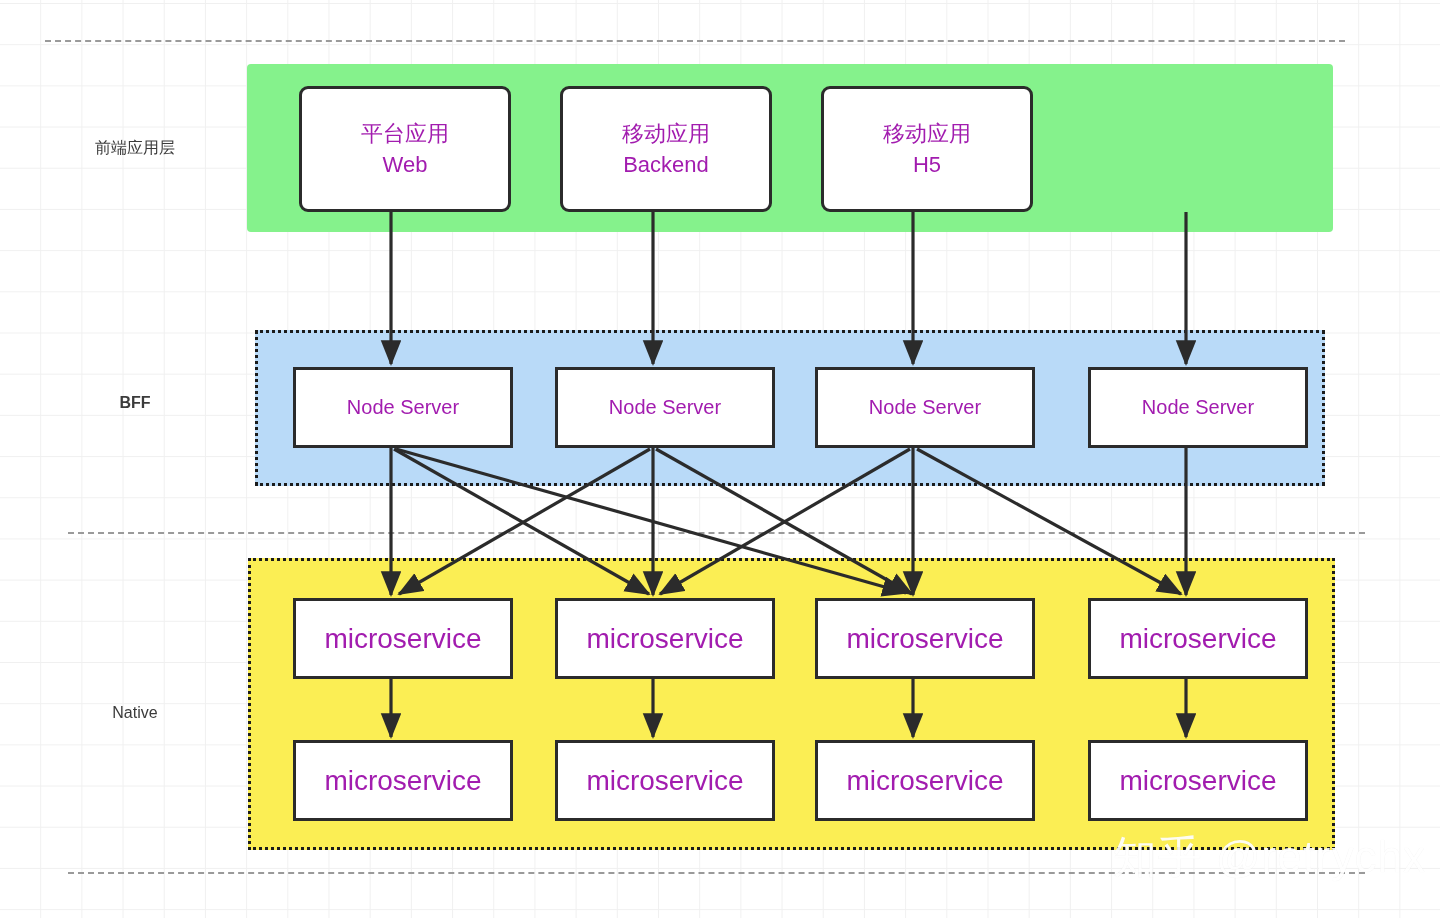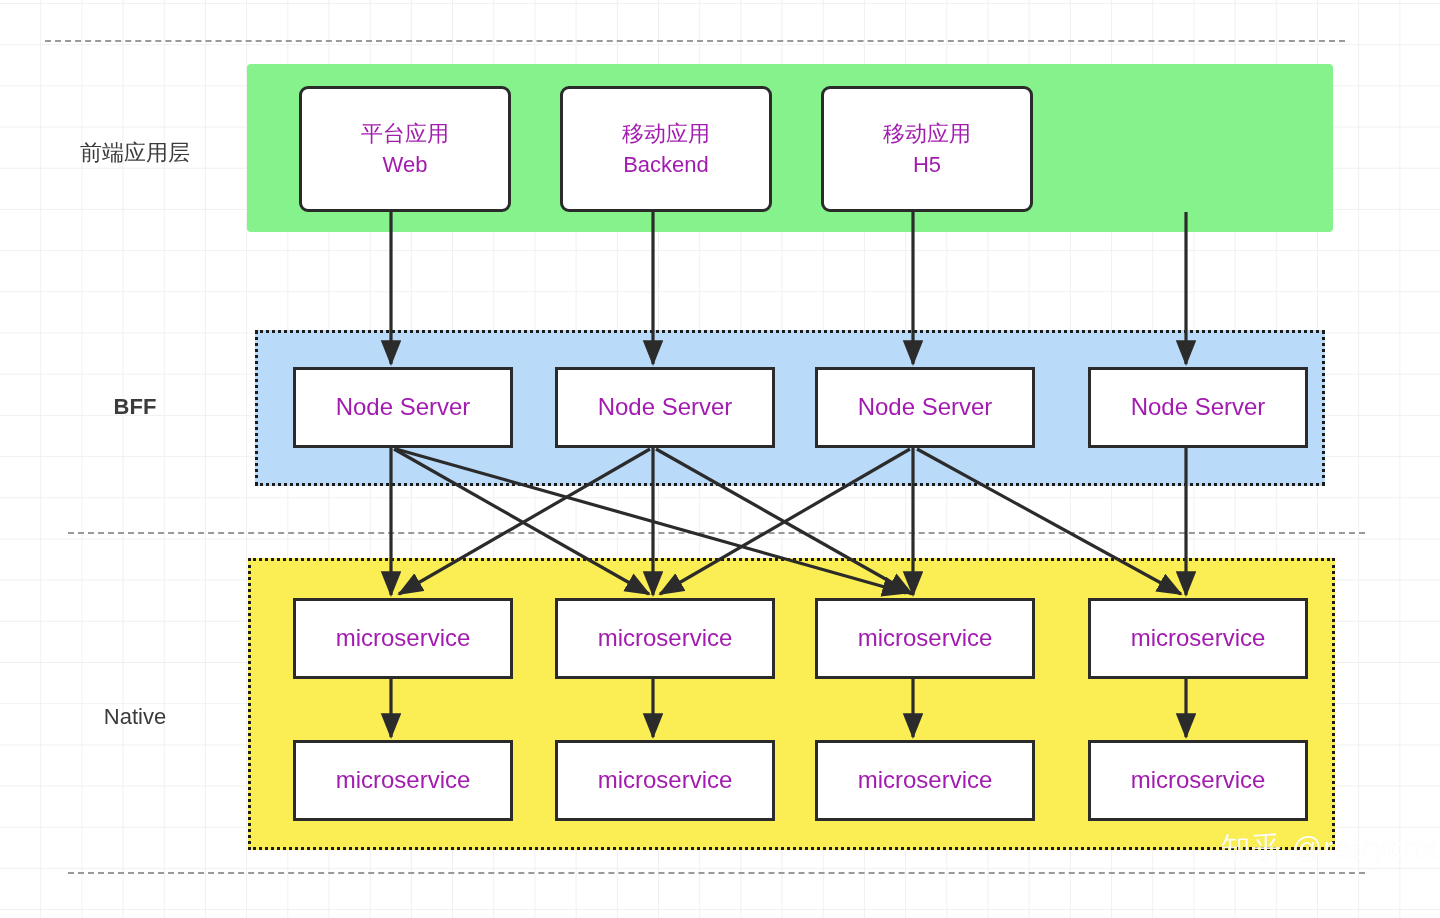--- a/index.html
+++ b/index.html
@@ -50,21 +50,21 @@
   .band-backend {
     left: 248px; top: 558px; width: 1087px; height: 292px;
     background: #fbee54;
     border: 3px dotted #1b1b1b;
   }
 
   
   .layer-label {
     position: absolute;
     color: #3b3b3b;
-    font-size: 22px;
+    font-size: 16px;
     text-align: center;
     white-space: nowrap;
   }
   .label-front   { left: 40px; top: 138px; width: 190px; }
   .label-bff     { left: 40px; top: 394px; width: 190px; font-weight: bold; }
   .label-backend { left: 40px; top: 704px; width: 190px; }
 
   
   .node {
     position: absolute;
@@ -82,45 +82,45 @@
   }
   .node-app {
     width: 212px; height: 126px;
     top: 86px;
     border-radius: 9px;
     font-size: 22px;
   }
   .node-bff {
     width: 220px; height: 81px;
     top: 367px;
-    font-size: 24px;
+    font-size: 20px;
   }
   .node-ms {
     width: 220px; height: 81px;
-    font-size: 24px;
+    font-size: 28px;
   }
   .node-ms.row1 { top: 598px; }
   .node-ms.row2 { top: 740px; }
 
   .node .line2 { display: block; }
 
   
   #arrows {
     position: absolute;
     left: 0; top: 0;
     width: 1440px; height: 918px;
     pointer-events: none;
   }
 
   
   .watermark {
     position: absolute;
-    right: 2px;
+    right: 14px;
     top: 828px;
-    font-size: 30px;
+    font-size: 44px;
     color: #ffffff;
     opacity: 0.92;
     letter-spacing: 1px;
     white-space: nowrap;
     text-shadow: 0 0 1px rgba(0,0,0,0.10);
   }
 </style>
 </head>
 <body>
 

